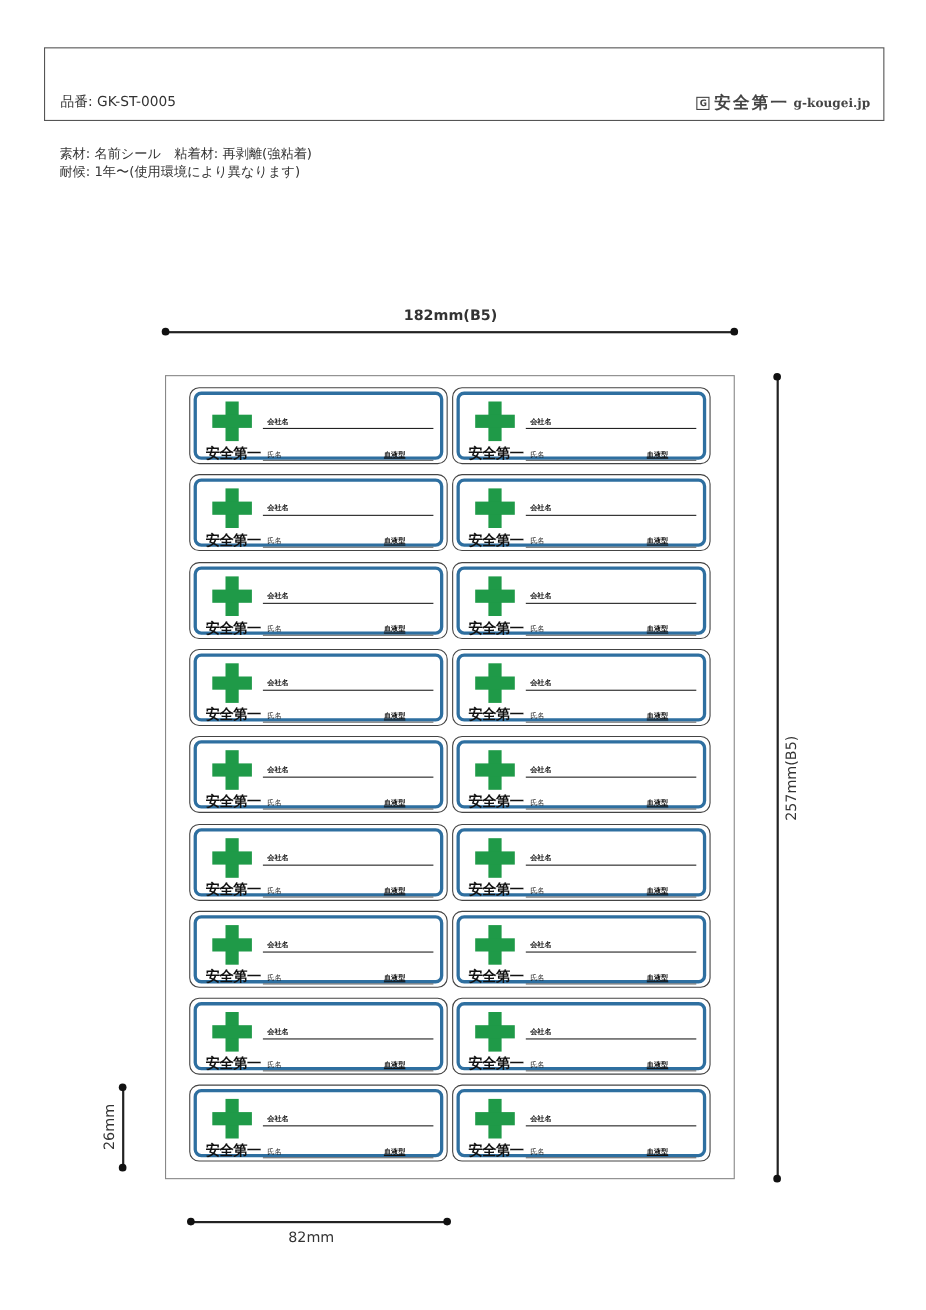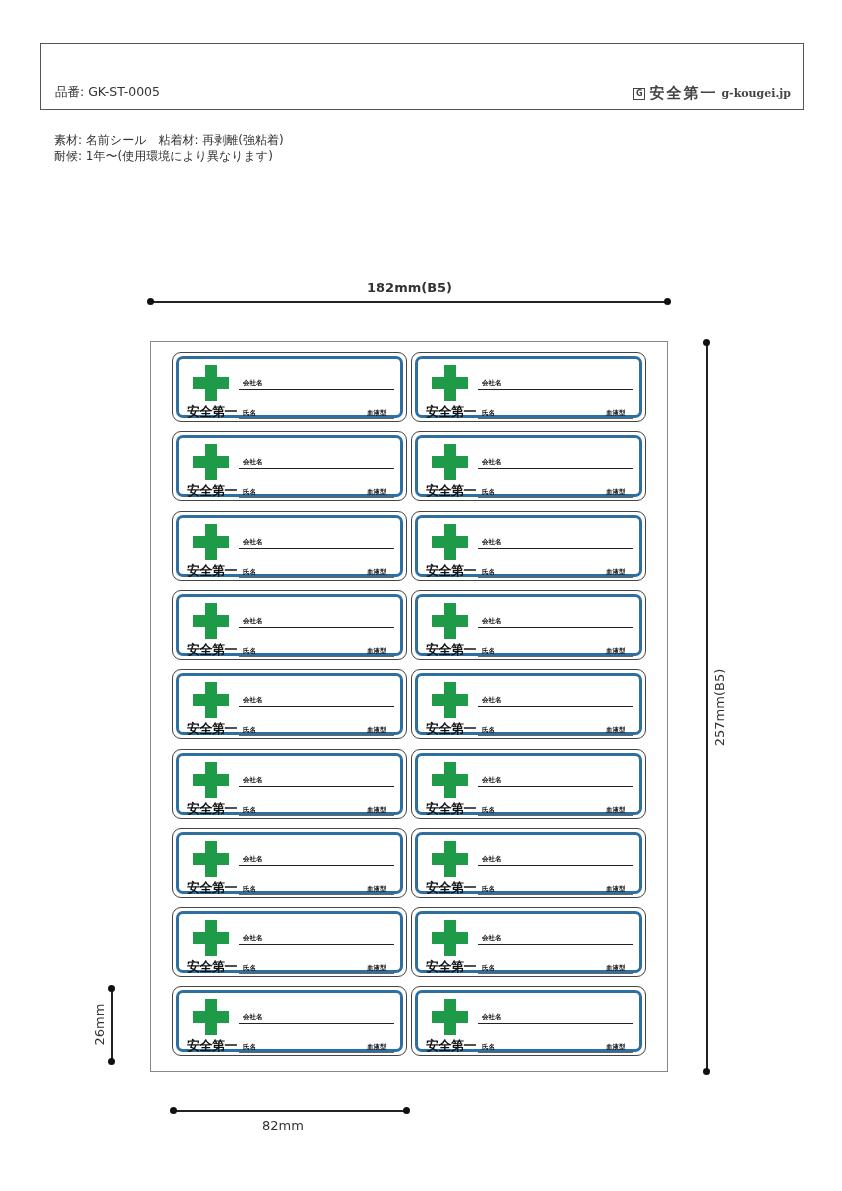--- a/index.html
+++ b/index.html
@@ -25,22 +25,22 @@
   .sticker { position:absolute; width:235px; height:70px; border:1px solid #444;
              border-radius:9px; box-sizing:border-box; background:#fff; }
   .sticker-inner { position:absolute; left:3px; top:3px; right:3px; bottom:3px;
                    border:3px solid #2e6fa0; border-radius:7px; box-sizing:border-box; }
   .cross { position:absolute; left:14px; top:6px; width:36px; height:36px; }
   .cross .v { position:absolute; left:12px; top:0; width:12px; height:36px; background:var(--green); }
   .cross .h { position:absolute; left:0; top:12px; width:36px; height:12px; background:var(--green); }
   .safety { position:absolute; left:8px; top:44px; font-size:13px; font-weight:bold; color:#111; white-space:nowrap; letter-spacing:-0.5px; }
   .company-label { position:absolute; left:64px; top:20px; font-size:6.5px; font-weight:bold; color:#111;text-align:right; }
   .company-line { position:absolute; left:60px; right:6px; top:30px; height:1px; background:#222; }
-  .name-label { position:absolute; left:64px; top:50px; font-size:6.5px; font-weight:bold; color:#111; }
-  .blood-label { position:absolute; left:188px; top:50px; font-size:6.5px; font-weight:bold; color:#111; }
+  .name-label { position:absolute; left:64px; top:50px; font-size:6.5px; font-weight:normal; color:#111; }
+  .blood-label { position:absolute; left:170px; top:50px; font-size:6.5px; font-weight:bold; color:#111;text-decoration:underline; }
   .name-line { position:absolute; left:60px; right:6px; top:59px; height:1px; background:#666; }
 </style>
 </head>
 <body>
 
 <div class="header-box">
   <div class="product-code">品番: GK-ST-0005</div>
   <div class="brand">
     <span class="brand-icon">G</span>
     <span class="brand-name">安全第一</span>

